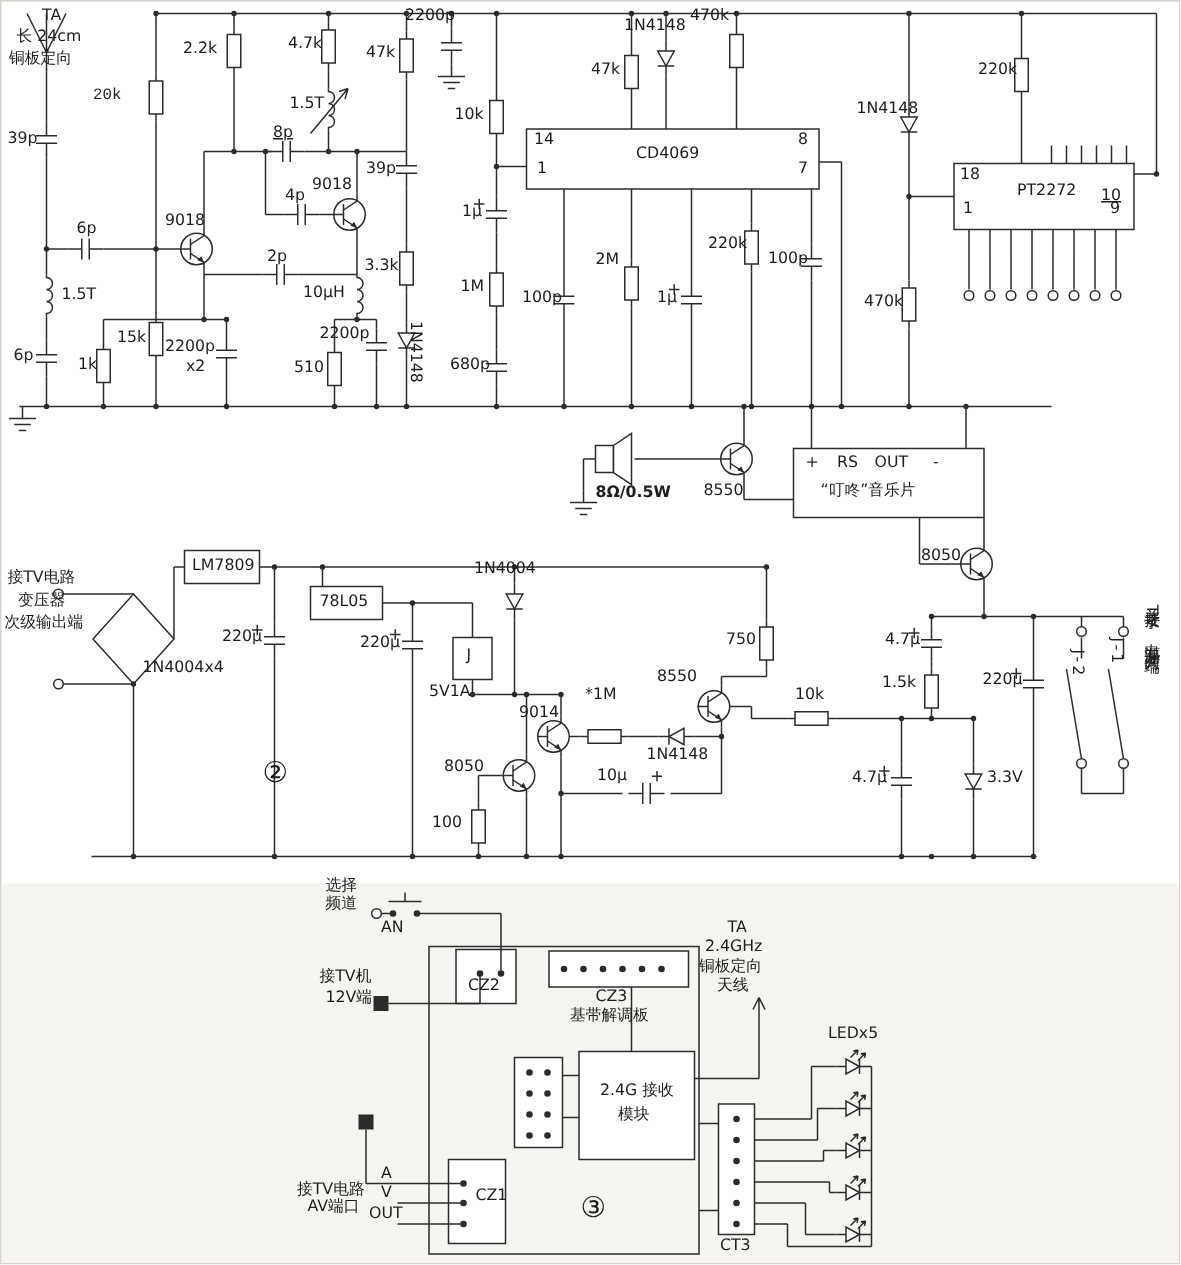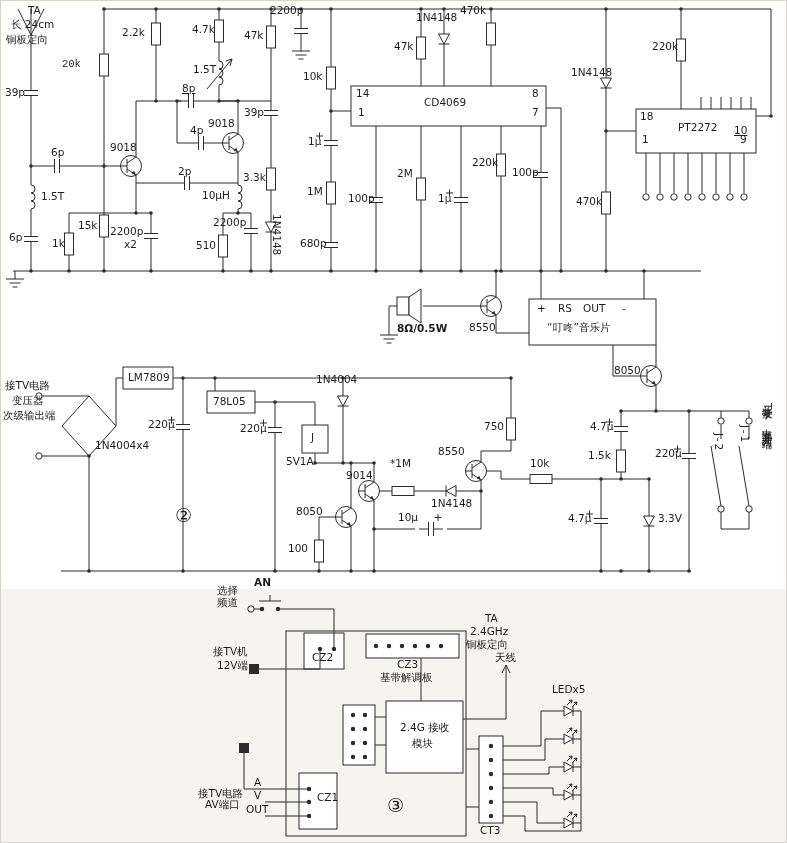--- a/index.html
+++ b/index.html
@@ -336,30 +336,30 @@
       <div class="lbl" style="left: 295px; top: 505px;">8050</div>
       <div class="lbl" style="left: 287px; top: 542px;">100</div>
       <div class="lbl lg" style="left: 174px; top: 505px;">②</div>
       <div class="lbl" style="left: 430px; top: 497px;">1N4148</div>
       <div class="lbl" style="left: 397px; top: 511px;">10μ</div>
       <div class="lbl v" style="left: 760px; top: 396px;">并接于TV电源开关两端</div>
       <div class="lbl v" style="left: 711px; top: 432px;">J-2</div>
       <div class="lbl v" style="left: 737px; top: 424px;">J-1</div>
       <div class="lbl" style="left: 216px; top: 596px;">频道</div>
       <div class="lbl" style="left: 216px; top: 584px;">选择</div>
-      <div class="lbl" style="left: 253px; top: 576px; font-weight: bold;">AN</div>
+      <div class="lbl" style="left: 253px; top: 612px;">AN</div>
       <div class="lbl" style="left: 212px; top: 645px;">接TV机</div>
       <div class="lbl" style="left: 216px; top: 659px;">12V端</div>
       <div class="lbl" style="left: 311px; top: 651px;">CZ2</div>
       <div class="lbl" style="left: 396px; top: 658px;">CZ3</div>
       <div class="lbl" style="left: 379px; top: 671px;">基带解调板</div>
       <div class="lbl" style="left: 484px; top: 612px;">TA</div>
       <div class="lbl" style="left: 469px; top: 625px;">2.4GHz</div>
       <div class="lbl" style="left: 465px; top: 638px;">铜板定向</div>
-      <div class="lbl" style="left: 494px; top: 651px;">天线</div>
+      <div class="lbl" style="left: 477px; top: 651px;">天线</div>
       <div class="lbl" style="left: 399px; top: 721px;">2.4G 接收</div>
       <div class="lbl" style="left: 411px; top: 737px;">模块</div>
       <div class="lbl" style="left: 551px; top: 683px;">LEDx5</div>
       <div class="lbl" style="left: 197px; top: 787px;">接TV电路</div>
       <div class="lbl" style="left: 204px; top: 798px;">AV端口</div>
       <div class="lbl" style="left: 253px; top: 776px;">A</div>
       <div class="lbl" style="left: 253px; top: 789px;">V</div>
       <div class="lbl" style="left: 245px; top: 803px;">OUT</div>
       <div class="lbl" style="left: 316px; top: 791px;">CZ1</div>
       <div class="lbl lg" style="left: 386px; top: 795px;">③</div>

